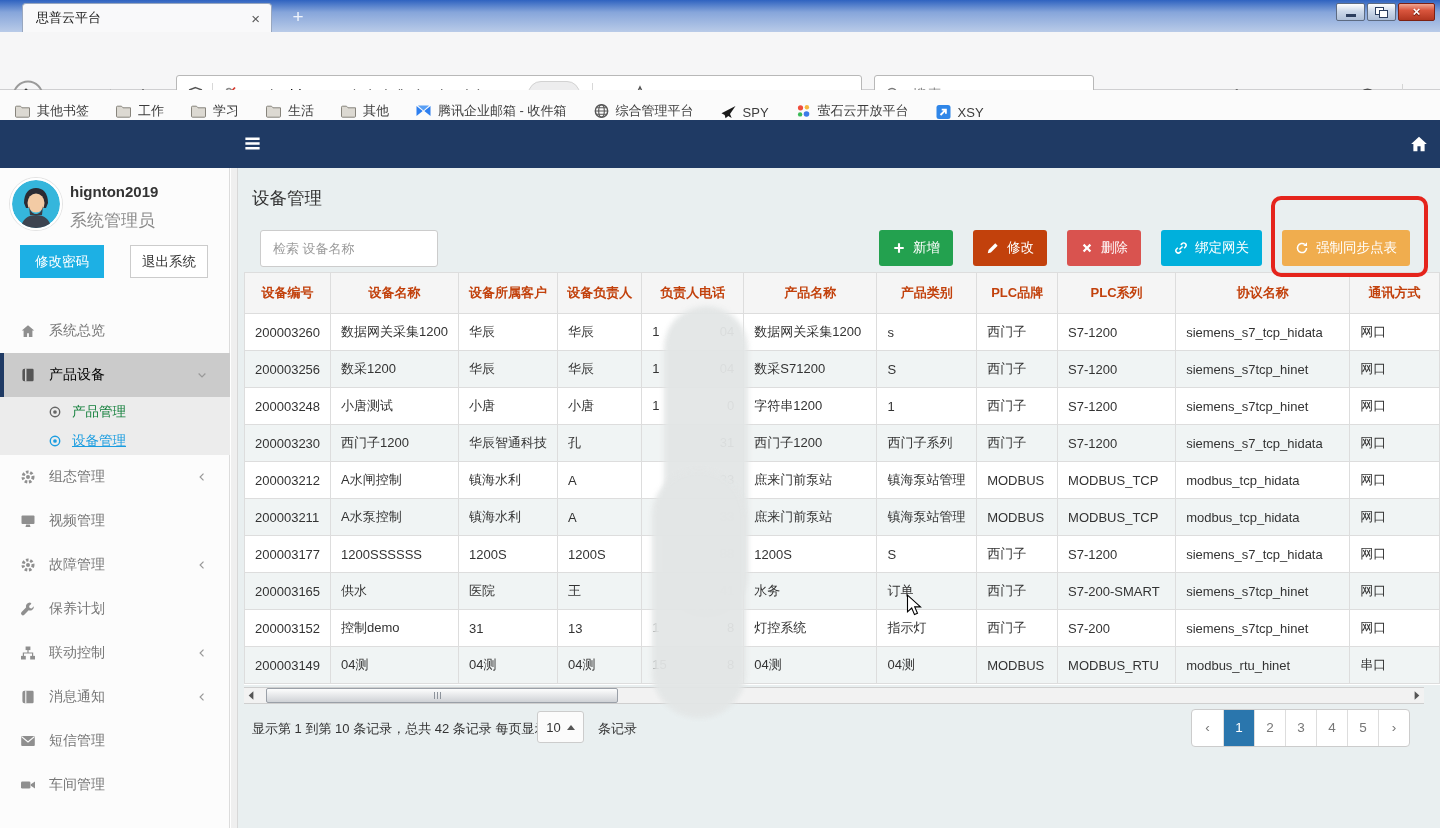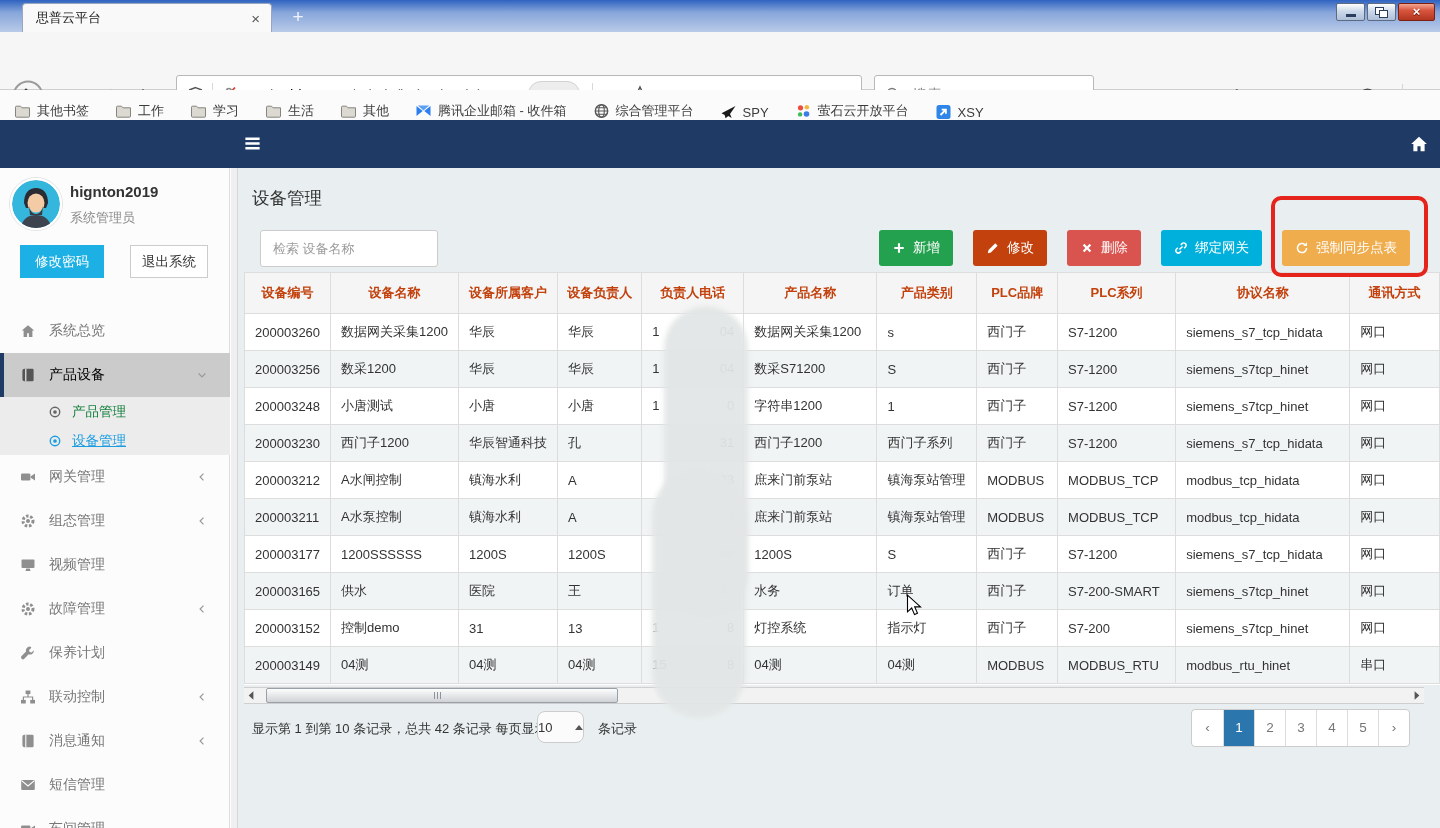--- a/index.html
+++ b/index.html
@@ -54,21 +54,21 @@
   
   #appnav{left:0;top:120px;width:1440px;height:48px;background:#1f3a64}
   #appburger{left:243px;top:134px;width:19px;height:19px;color:#fff}
   #apphome{left:1410px;top:135px;width:18px;height:18px;color:#fff}
 
   #sidebar{left:0;top:168px;width:230px;height:660px;background:#fcfcfc;border-right:1px solid #dcdcdc;box-sizing:border-box}
   #sstrip{left:231px;top:168px;width:7px;height:660px;background:#efefef;border-right:1px solid #d8d8d8;box-sizing:border-box}
   #avatar{left:10px;top:178px;width:48px;height:48px;border-radius:50%;overflow:hidden;border:2px solid #fff;
     box-shadow:0 0 0 1px #e3e3e3}
   #uname{left:70px;top:183px;font-size:15px;font-weight:bold;color:#333}
-  #urole{left:70px;top:209px;font-size:13px;color:#8a8a8a}
+  #urole{left:70px;top:209px;font-size:17px;color:#8a8a8a}
   #chpwd{left:20px;top:245px;width:84px;height:33px;background:#1db0e4;color:#fff;font-size:13.5px;
     display:flex;align-items:center;justify-content:center}
   #logout{left:130px;top:245px;width:78px;height:33px;background:#fff;border:1px solid #ccc;box-sizing:border-box;
     color:#333;font-size:13.5px;display:flex;align-items:center;justify-content:center}
   #menu{left:0;top:309px;width:230px}
   .mi{height:44px;display:flex;align-items:center;padding-left:20px;color:#777;font-size:14px}
   .mi .mic{width:16px;height:16px;margin-right:13px;color:#8f8f8f}
   .mi .chev{width:12px;height:12px;margin-left:auto;margin-right:22px;color:#999}
   .mi.active{background:#cbcbcb;border-left:4px solid #1f3a64;padding-left:16px;color:#000000}
   .mi.active .mic{color:#555}
@@ -105,22 +105,22 @@
   #blob2{left:652px;top:470px;width:94px;height:248px}
 
   #hscroll-track{left:244px;top:687px;width:1180px;height:17px;background:#f2f2f2;border:1px solid #cfcfcf;box-sizing:border-box}
   .scrollbtn{top:688px;width:15px;height:15px;display:flex;align-items:center;justify-content:center;background:#f2f2f2}
   #hthumb{left:266px;top:688px;width:352px;height:15px;border:1px solid #9aa0a8;border-radius:2px;box-sizing:border-box;
     background:linear-gradient(180deg,#fdfdfd,#cfd2d6)}
   #hgrip{left:434px;top:692px;width:12px;height:7px;display:flex;gap:2px}
   #hgrip i{width:1px;height:7px;background:#8d939b}
 
   #footsummary{left:252px;top:720px;font-size:13px;color:#333}
-  #pagesize{left:537px;top:711px;width:47px;height:32px;background:#fbfbfb;border:1px solid #ccc;border-radius:8px;
-    box-sizing:border-box;display:flex;align-items:center;justify-content:space-between;gap:6px;font-size:13px}
+  #pagesize{left:537px;top:711px;width:47px;height:32px;background:#fbfbfb;border:1px solid #ccc;border-radius:3px;
+    box-sizing:border-box;display:flex;align-items:center;justify-content:center;gap:6px;font-size:13px}
   #pagesize .car{width:0;height:0;border-left:4px solid transparent;border-right:4px solid transparent;border-bottom:5px solid #555}
   #footsuffix{left:598px;top:720px;font-size:13px;color:#333}
   #pager{left:1191px;top:709px;height:36px;display:flex;background:#fff;border:1px solid #ccc;border-radius:4px;overflow:hidden}
   .pg{min-width:31px;height:36px;line-height:36px;text-align:center;font-size:13.5px;color:#777;border-left:1px solid #ddd;box-sizing:border-box}
   .pg:first-child{border-left:none}
   .pg.active{background:#2a76ad;color:#fff}
 
   #cursor{left:906px;top:594px;width:18px;height:24px;z-index:9}
 </style>
 </head>
@@ -412,34 +412,20 @@
       </div>
       <div class="smi active">
         <span class="bull ic">
           <svg viewBox="0 0 16 16">
             <circle cx="8" cy="8" r="5.4" fill="none" stroke="currentColor" stroke-width="1.6"></circle>
             <circle cx="8" cy="8" r="2.1" fill="currentColor"></circle>
           </svg>
         </span>
         <span>设备管理</span>
       </div>
-    </div>
-    <div class="mi">
-      <span class="mic ic">
-        <svg viewBox="0 0 16 16">
-          <rect x="1" y="4.4" width="9.4" height="7.2" rx="1.4" fill="currentColor"></rect>
-          <path d="M10.8 7.2L15 4.6v6.8l-4.2-2.6z" fill="currentColor"></path>
-        </svg>
-      </span>
-      <span>网关管理</span>
-      <span class="chev ic">
-        <svg viewBox="0 0 16 16">
-          <path d="M10 3.5L5.5 8l4.5 4.5" fill="none" stroke="currentColor" stroke-width="1.6"></path>
-        </svg>
-      </span>
     </div>
     <div class="mi">
       <span class="mic ic">
         <svg viewBox="0 0 16 16">
           <circle cx="8" cy="8" r="5" fill="none" stroke="currentColor" stroke-width="3" stroke-dasharray="2.5 1.7"></circle>
           <circle cx="8" cy="8" r="2" fill="currentColor"></circle>
         </svg>
       </span>
       <span>组态管理</span>
       <span class="chev ic">

